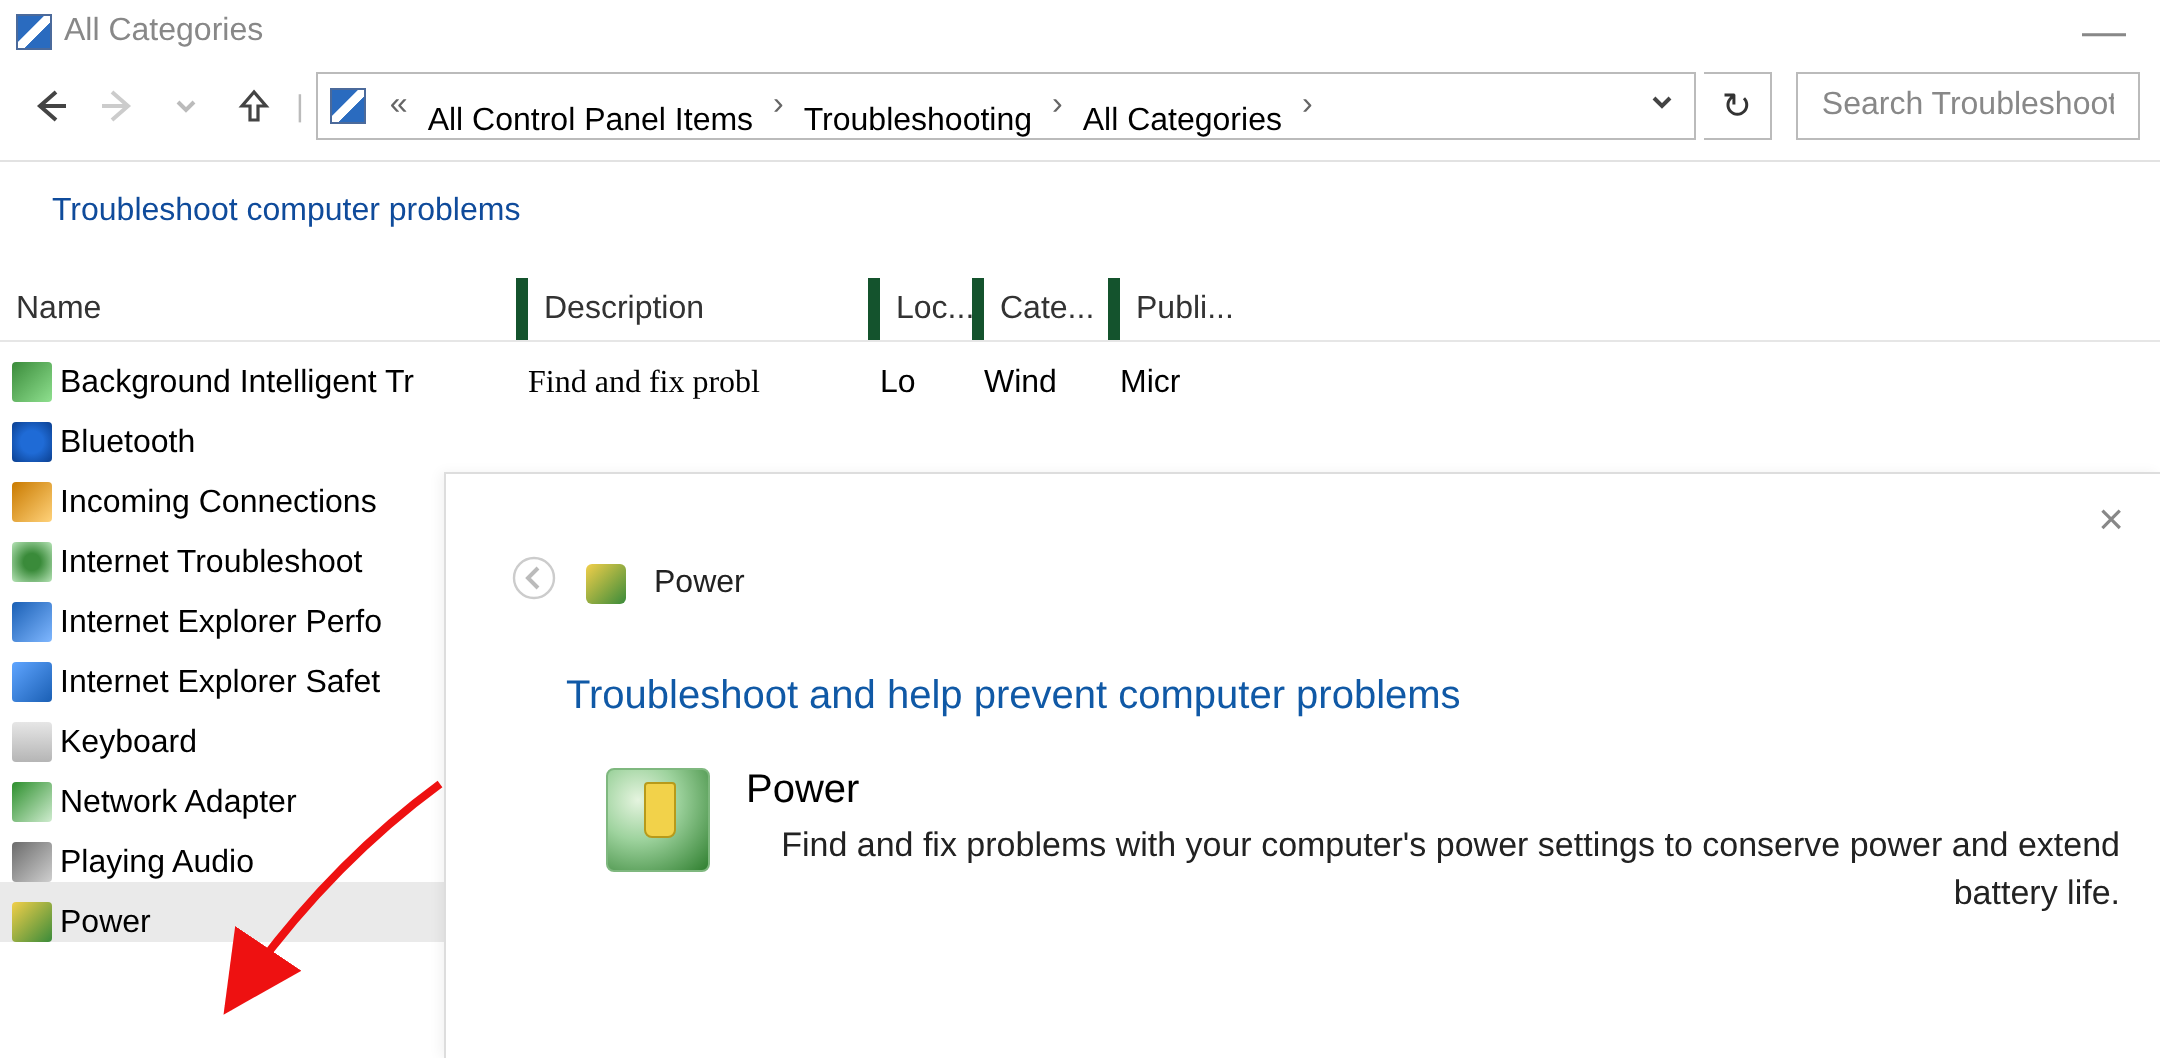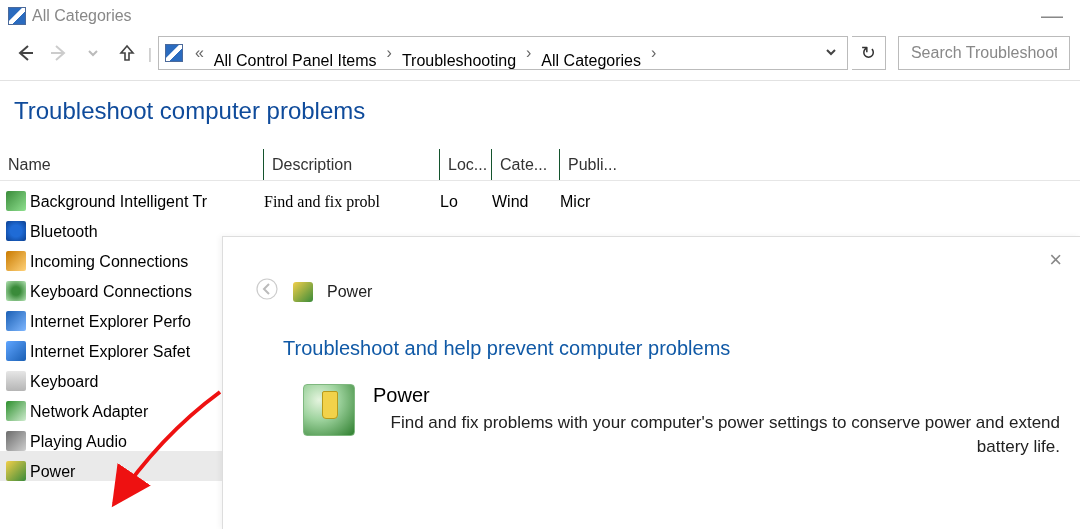--- a/index.html
+++ b/index.html
@@ -89,36 +89,37 @@
     display: flex; align-items: center;
   }
   .search input {
     border: none; outline: none; width: 100%; font-size: 16px; color: #333;
   }
   .search input::placeholder { color: #888; }
   hr.sep { border: none; border-top: 1px solid #e2e2e2; margin: 0; }
   
   .heading {
     color: #0f4b9b;
-    font-size: 24px;
+    font-size: 16px;
     font-weight: 400;
     padding: 16px 14px 24px 14px;
+    margin-left: 12px;
   }
   
   .cols {
     display: flex;
     align-items: center;
     font-size: 16px;
     color: #333;
     border-bottom: 1px solid #e6e6e6;
     height: 32px;
   }
   .cols > div {
     padding-left: 8px;
-    border-right: 1px solid #14532d;
+    border-right: 6px solid #14532d;
     height: 100%;
     display: flex; align-items: center;
   }
   .c-name { width: 264px; }
   .c-desc { width: 176px; }
   .c-loc  { width: 52px; }
   .c-cat  { width: 68px; }
   .c-pub  { flex: 1; border-right: none !important; }
   .rows { }
   .row {
@@ -308,21 +309,21 @@
     <div class="row">
       <span class="ic ic-inc"></span>
       <span class="cell name">Incoming Connections</span>
       <span class="cell desc"></span>
       <span class="cell loc"></span>
       <span class="cell cat"></span>
       <span class="cell pub"></span>
     </div>
     <div class="row">
       <span class="ic ic-int"></span>
-      <span class="cell name">Keyboard Connections</span>
+      <span class="cell name">Internet Troubleshoot</span>
       <span class="cell desc"></span>
       <span class="cell loc"></span>
       <span class="cell cat"></span>
       <span class="cell pub"></span>
     </div>
     <div class="row">
       <span class="ic ic-iep"></span>
       <span class="cell name">Internet Explorer Perfo</span>
       <span class="cell desc"></span>
       <span class="cell loc"></span>

